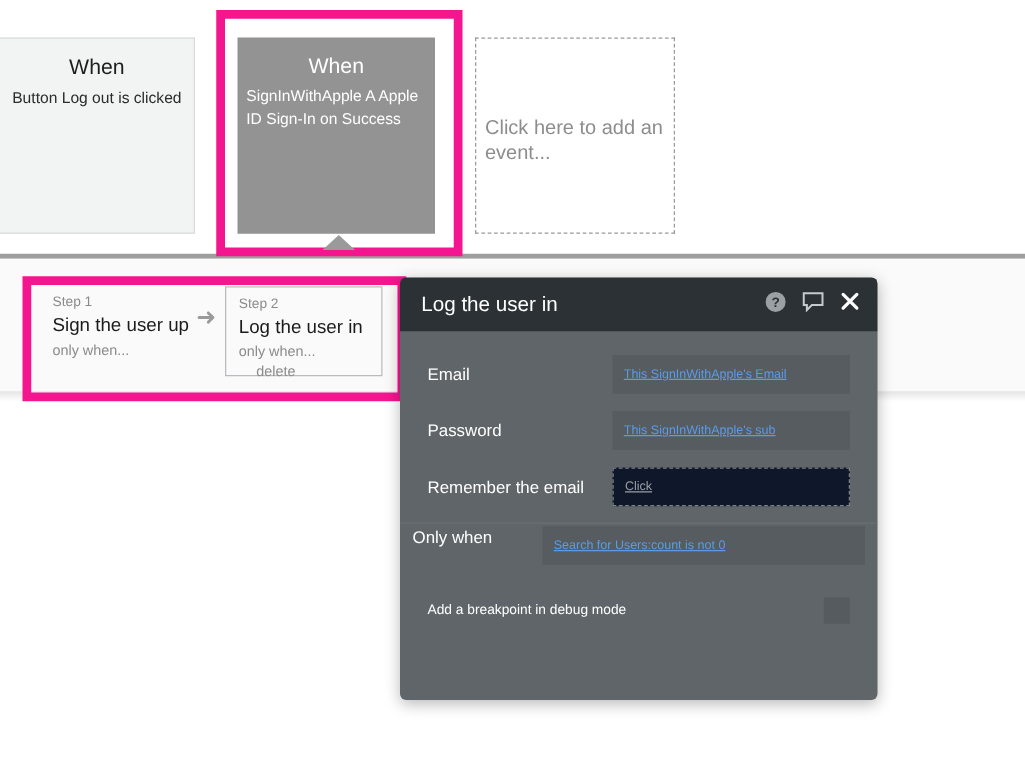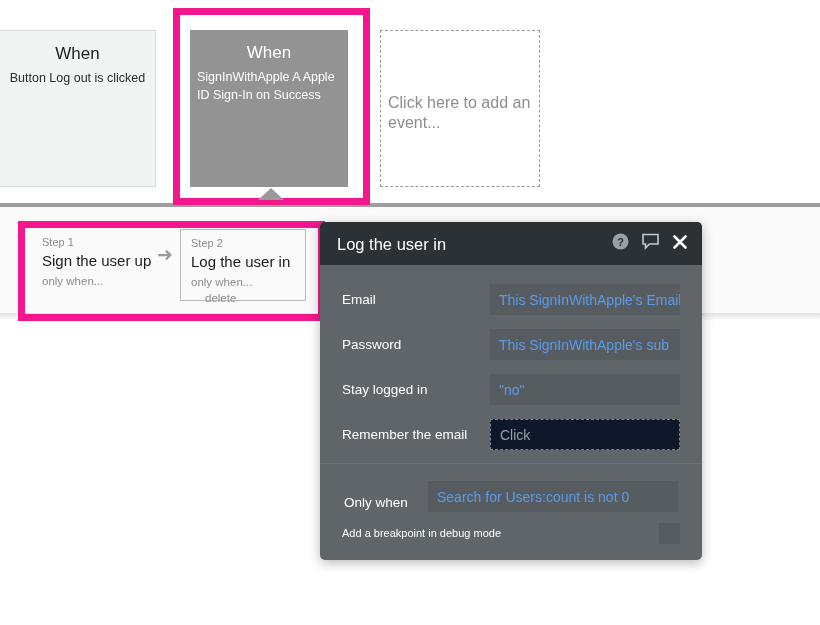--- a/index.html
+++ b/index.html
@@ -133,30 +133,30 @@
   #dialog-body { padding: 12px 0 0 0; }
   .field-row {
     display: flex; align-items: center; height: 45px; padding: 0 22px 0 22px;
   }
   .field-label {
     color: #ffffff; font-size: 13.5px; width: 148px; flex: none; line-height: 18px;
   }
   .field-input {
     flex: 1; height: 31px; background: #565c60;
     display: flex; align-items: center; padding: 0 9px;
-    font-size: 14px; color: #5b9bea; line-height: 18px;
-    white-space: nowrap; overflow: hidden;
+    font-size: 10px; color: #5b9bea; line-height: 18px;
+    white-space: nowrap; overflow: hidden; text-decoration: underline;
   }
   .field-input.placeholder-box {
     border: 1px dashed #7b8084; background: #0f172a; color: #9aa0a4;
   }
   .divider {
     height: 1px; background: #6a7074; margin: 6px 0 0 0;
   }
-  .row-onlywhen { display: flex; align-items: flex-end; height: 46px; padding: 0 24px; margin-top: 2px; }
+  .row-onlywhen { display: flex; align-items: flex-start; height: 46px; padding: 0 10px; margin-top: 2px; gap: 20px; }
   .row-onlywhen .field-label { width: 84px; }
   .row-breakpoint { display: flex; align-items: center; height: 42px; padding: 0 22px; }
   .row-breakpoint .bp-label { color: #ffffff; font-size: 11px; flex: 1; }
   .bp-checkbox {
     width: 21px; height: 21px; background: #555b5f; border: none;
   }
 </style>
 </head>
 <body>
 
@@ -238,24 +238,20 @@
       <div class="field-row">
         <div class="field-label">Email</div>
         <div class="field-input">This SignInWithApple's Email</div>
       </div>
 
       <div class="field-row">
         <div class="field-label">Password</div>
         <div class="field-input">This SignInWithApple's sub</div>
       </div>
 
-      <div class="field-row">
-        <div class="field-label">Stay logged in</div>
-        <div class="field-input">"no"</div>
-      </div>
 
       <div class="field-row">
         <div class="field-label">Remember the email</div>
         <div class="field-input placeholder-box">Click</div>
       </div>
 
       <div class="divider"></div>
 
       <div class="row-onlywhen">
         <div class="field-label">Only when</div>

